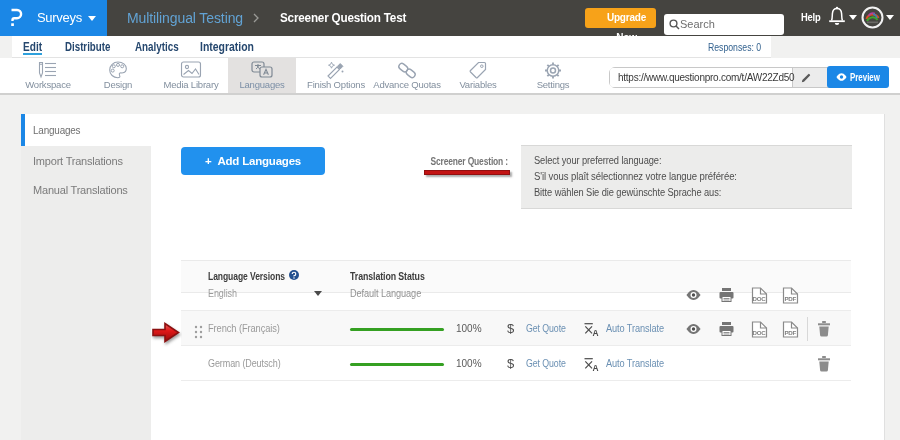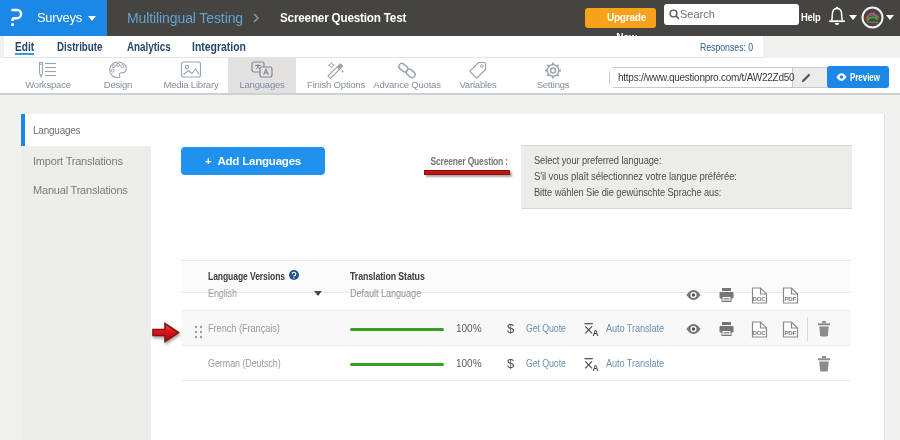--- a/index.html
+++ b/index.html
@@ -8,25 +8,25 @@
 .abs{position:absolute;}
 
 #topbar{position:absolute;top:0;left:0;width:900px;height:36px;background:#454440;}
 #logoblk{position:absolute;top:0;left:0;width:107px;height:36px;background:#1b87e6;}
 #surveys{position:absolute;left:37px;top:10px;color:#fff;font-size:13px;letter-spacing:-0.3px;}
 .caret{width:0;height:0;border-left:4px solid transparent;border-right:4px solid transparent;border-top:5px solid #fff;}
 #crumb1{position:absolute;left:127px;top:10px;color:#62a3d4;font-size:14px;letter-spacing:-0.1px;}
 
 #crumb2{position:absolute;left:280px;top:11px;color:#fff;font-size:12px;font-weight:bold;letter-spacing:-0.2px;transform-origin:left top;transform:scaleX(0.975);}
 #upgrade{position:absolute;left:585px;top:8px;width:71px;height:20px;background:#f7a219;border-radius:3px;color:#fff;font-size:10px;font-weight:bold;text-align:center;line-height:20px;letter-spacing:-0.2px;padding-left:12px;}
-#searchbox{position:absolute;left:664px;top:4px;width:135px;height:21px;background:#fff;border-radius:3px;}
+#searchbox{position:absolute;left:664px;top:14px;width:120px;height:21px;background:#fff;border-radius:3px;}
 #searchtxt{position:absolute;left:16px;top:4px;color:#6f6f6f;font-size:11px;}
 #helptx{position:absolute;left:801px;top:11px;color:#fff;font-size:11px;font-weight:bold;letter-spacing:-0.2px;transform-origin:left top;transform:scaleX(0.85);}
 
-#navrow{position:absolute;top:36px;left:4px;width:759px;height:22px;background:#fff;border-bottom:1px solid #e3e3e3;}
+#navrow{position:absolute;top:36px;left:12px;width:759px;height:22px;background:#fff;border-bottom:1px solid #e3e3e3;}
 .navitem{position:absolute;top:4px;color:#25476e;font-size:12px;font-weight:bold;transform-origin:left top;}
 #respons{position:absolute;right:10px;top:6px;color:#33628f;font-size:10px;transform-origin:right top;transform:scaleX(0.87);}
 
 #toolbar{position:absolute;top:58px;left:0;width:900px;height:37px;background:#fff;border-bottom:2px solid #d0d0cf;}
 .tool{position:absolute;top:0;height:35px;text-align:center;}
 .tool .lbl{position:absolute;bottom:3px;width:100%;color:#828f9e;font-size:9.5px;letter-spacing:-0.2px;}
 .tool svg{position:absolute;top:3px;left:50%;transform:translateX(-50%);}
 #langsel{position:absolute;left:228px;top:0;width:68px;height:35px;background:#e3e1e0;}
 #urlbox{position:absolute;left:609px;top:9px;width:253px;height:21px;border:1px solid #c8c8c8;border-radius:6px;background:#ececec;}
 #urlinner{position:absolute;left:0px;top:0px;width:183px;height:19px;background:#fff;border-right:1px solid #c8c8c8;border-radius:3px 0 0 3px;}

